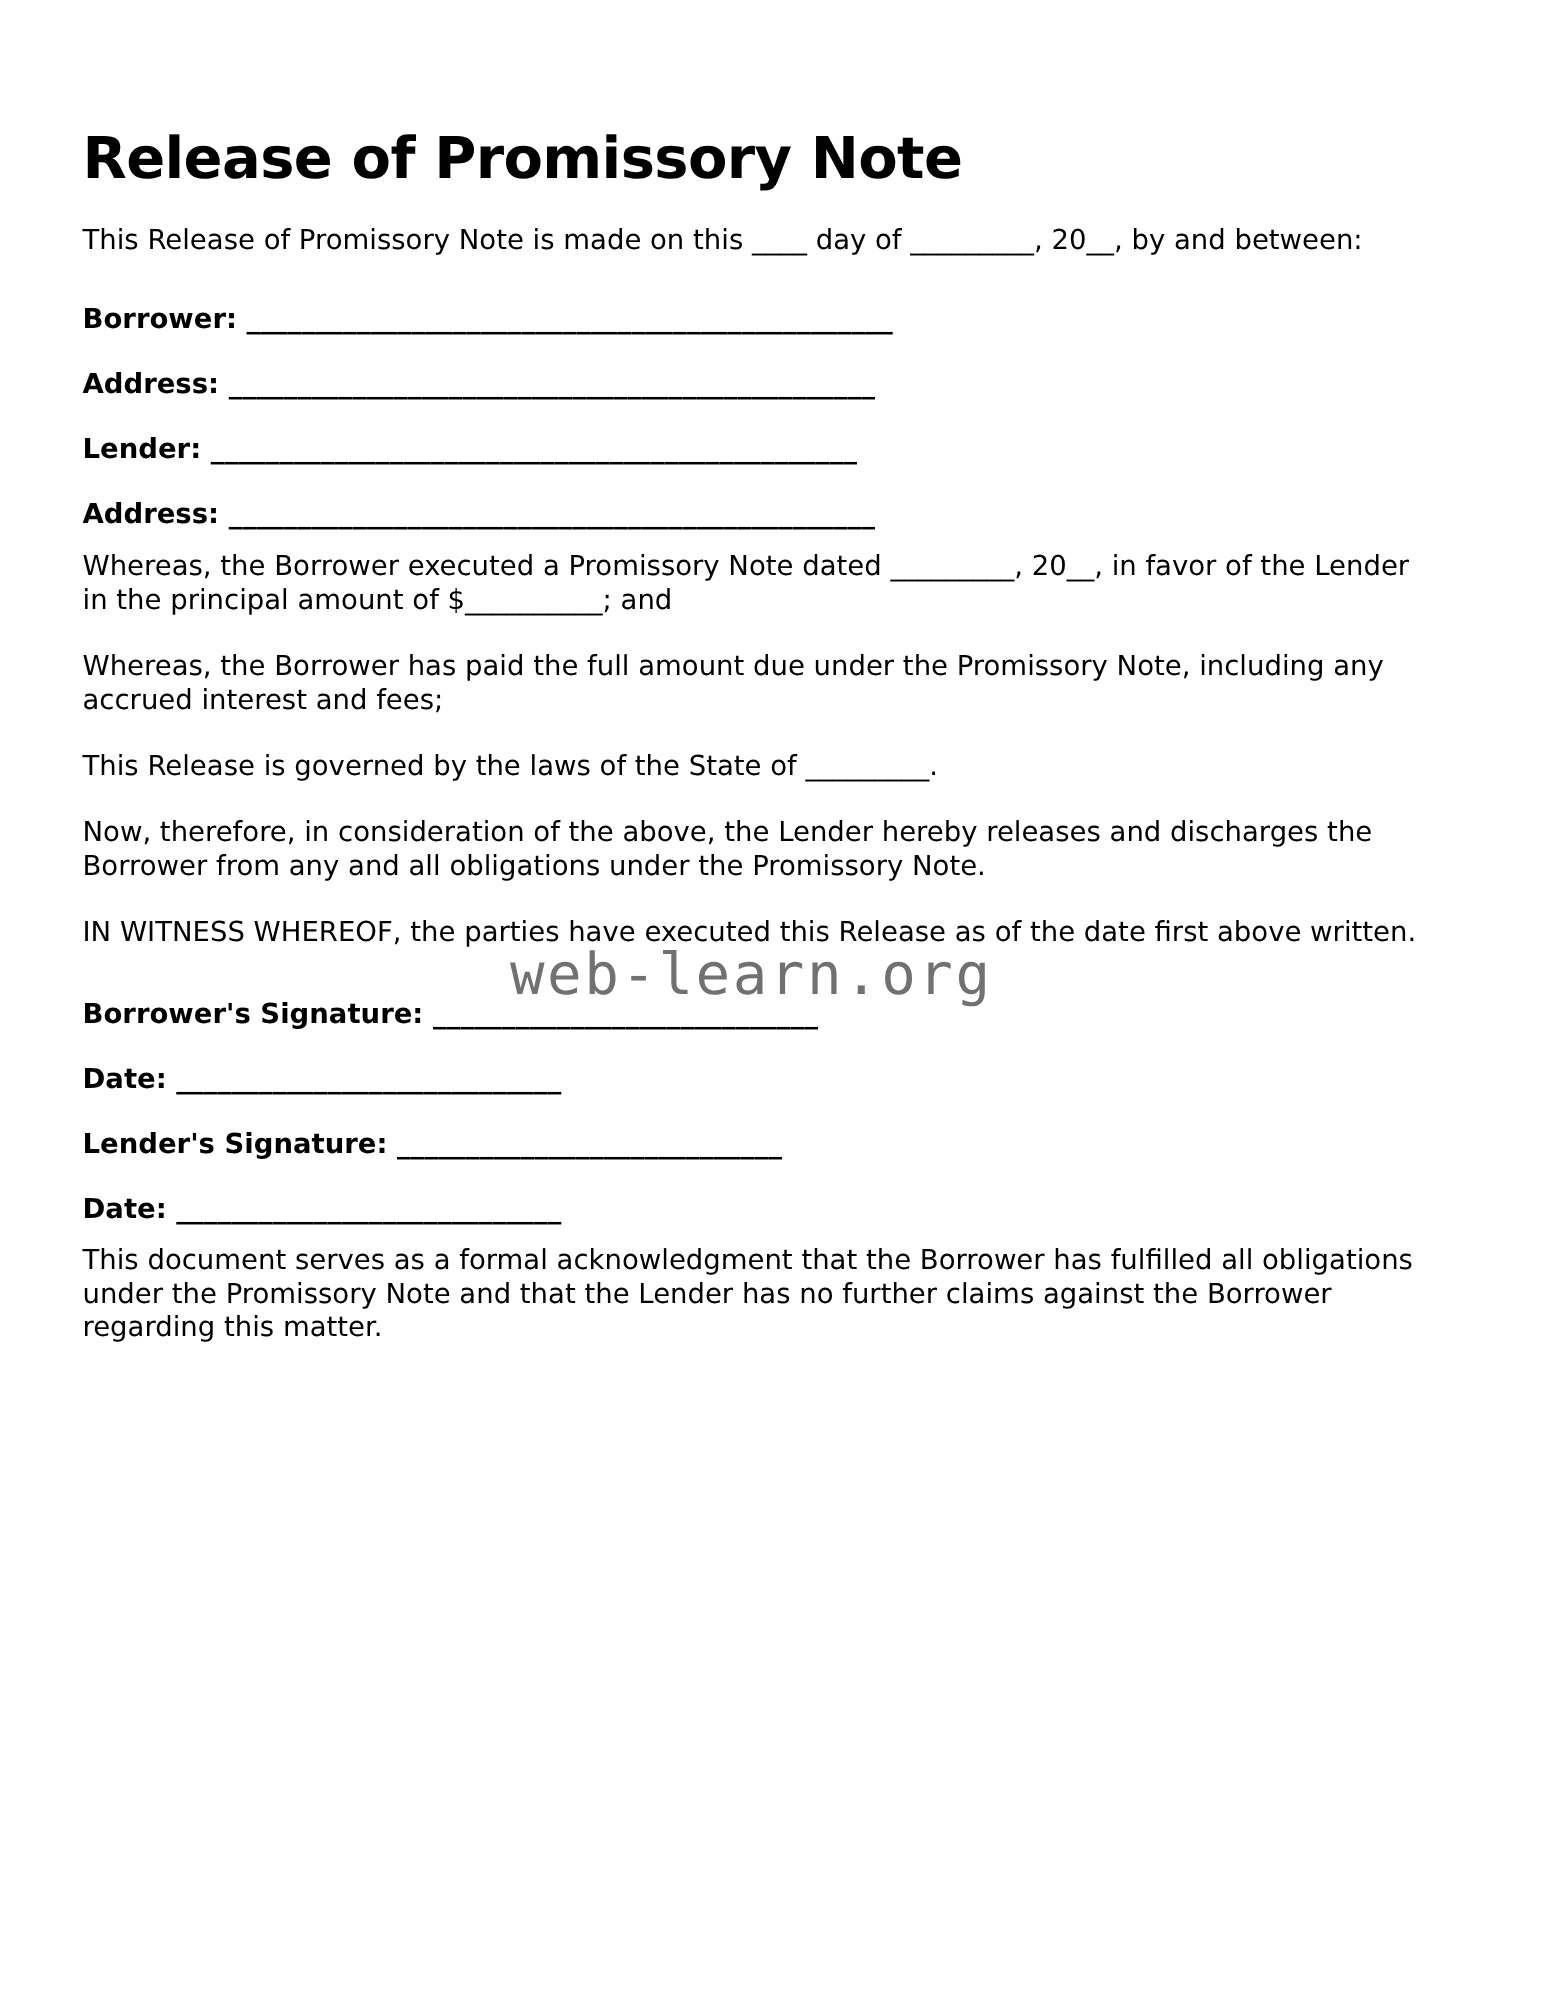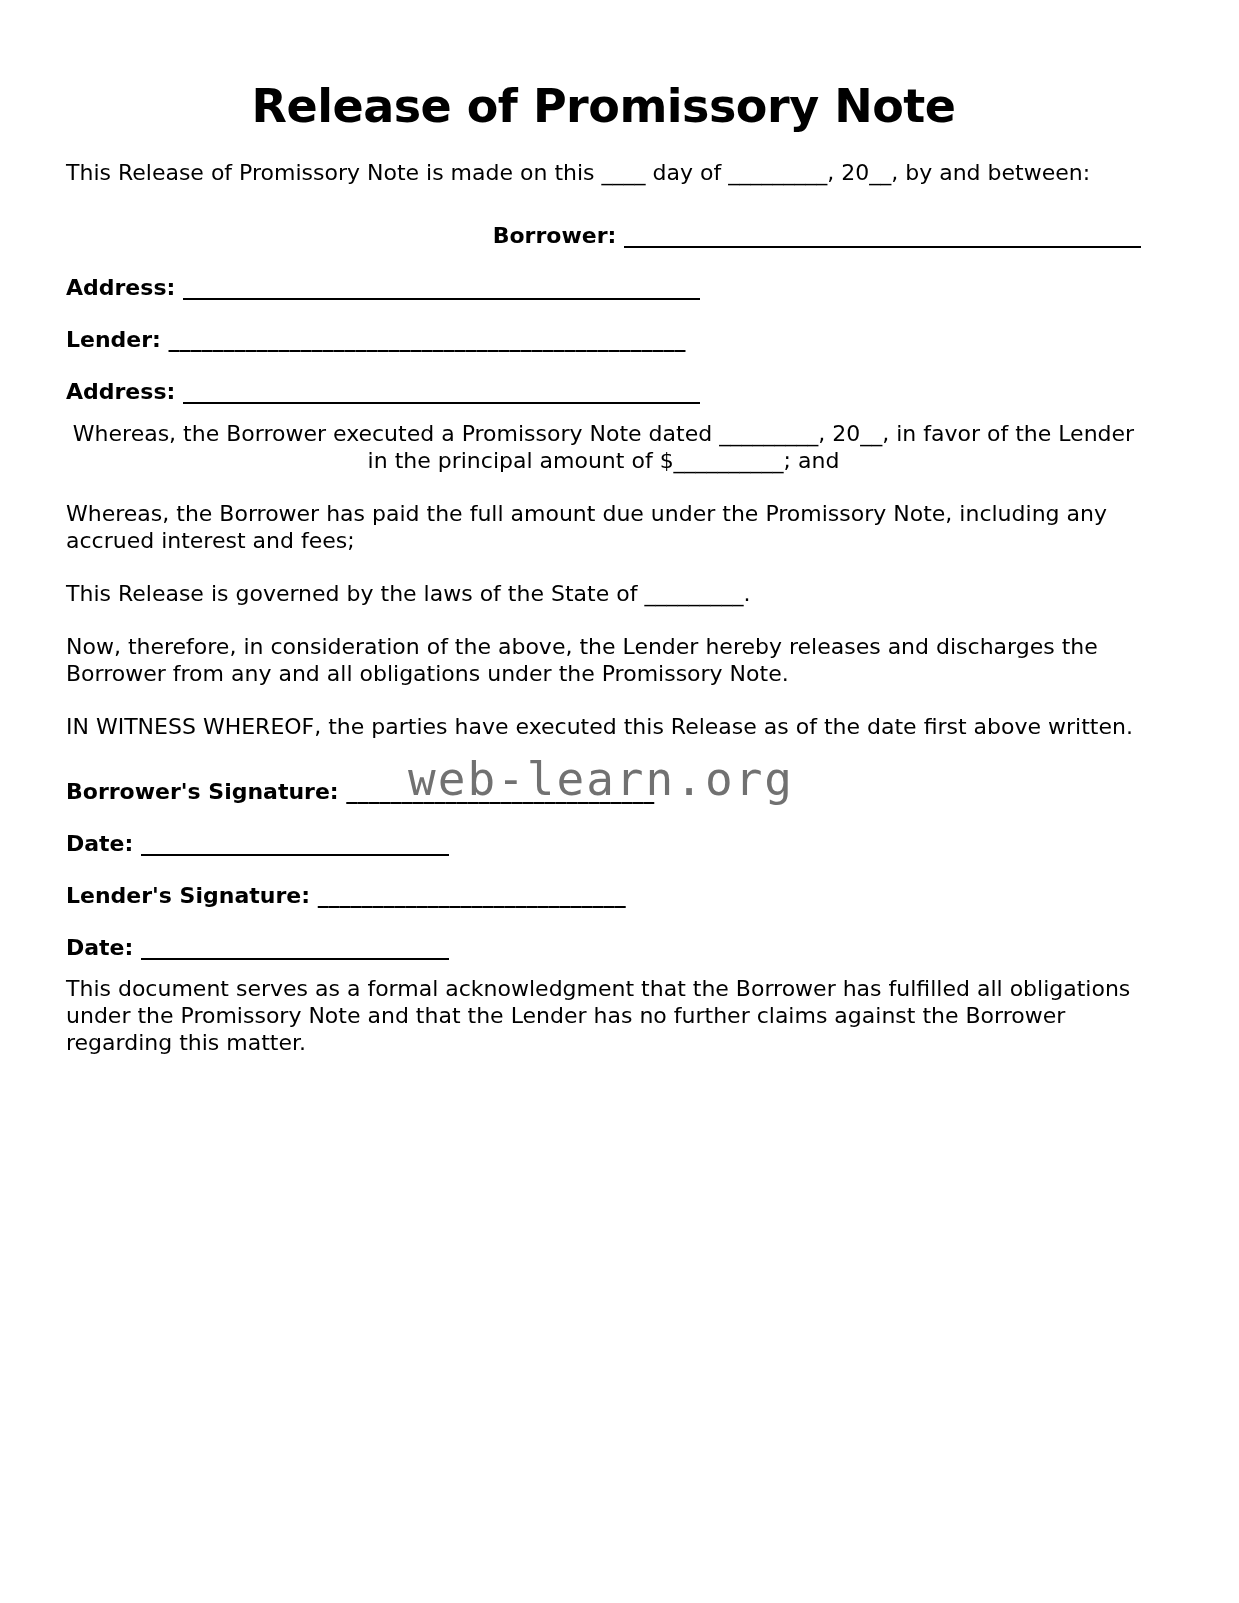--- a/index.html
+++ b/index.html
@@ -18,42 +18,41 @@
     box-sizing: border-box;
     padding: 0 98px 0 66px;
     overflow: hidden;
   }
   .content {
     position: relative;
     z-index: 1;
   }
   .doc-title {
     margin: 0;
-    padding-top: 80px;
+    padding-top: 100px;
     font-size: 46px;
     line-height: 1.15;
     font-weight: bold;
     letter-spacing: -0.5px;
-    text-align: center;
   }
   .para {
     margin: 26px 0 0 0;
     font-size: 22px;
     line-height: 27px;
   }
   .para.intro { }
-  .para.whereas-first { margin-top: 15px; text-align: center; }
+  .para.whereas-first { margin-top: 15px; }
   .para.closing { margin-top: 14px; }
   .field-row {
     margin: 25px 0 0 0;
     font-size: 22px;
     line-height: 27px;
     font-weight: bold;
   }
-  .field-row.first-party { margin-top: 36px; text-align: right; }
+  .field-row.first-party { margin-top: 36px; }
   .field-row.first-sig { margin-top: 38px; }
   .field-blank {
     font-weight: bold;
     letter-spacing: 0;
     white-space: nowrap;
   }
   .watermark {
     position: absolute;
     left: 408px;
     top: 752px;

